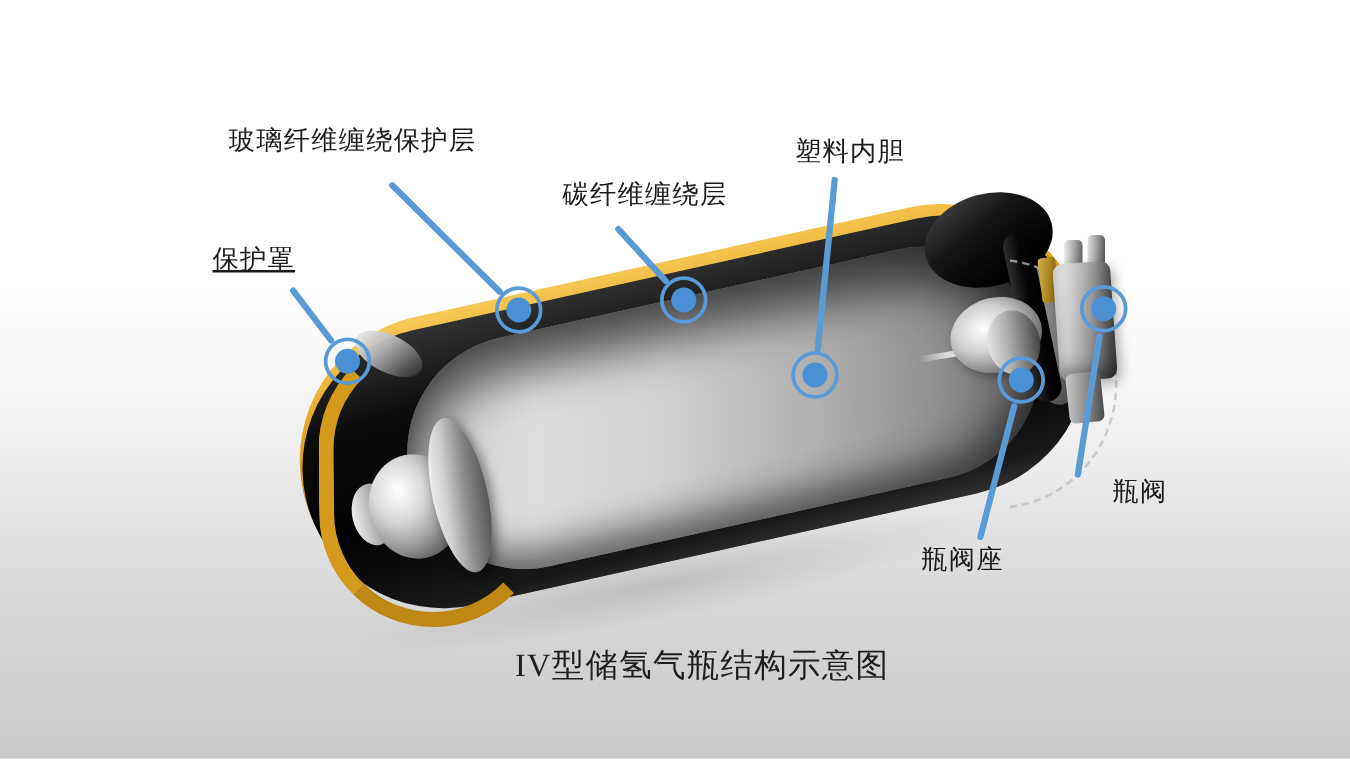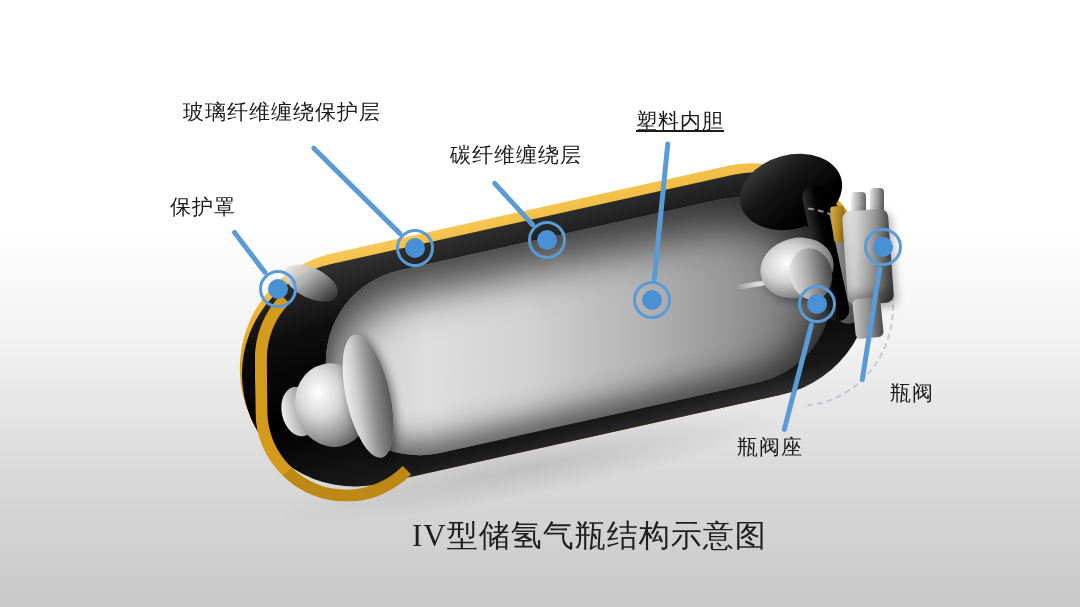--- a/index.html
+++ b/index.html
@@ -140,21 +140,21 @@
     background: #4a90d5;
   }
 
   
   .part-label {
     position: absolute; font-size: 21px; color: #1b1b1b;
     letter-spacing: 1px; white-space: nowrap; line-height: 1.1;
   }
   .caption {
     position: absolute; left: 412px; top: 515px;
-    font-size: 31px; color: #1f1f1f; letter-spacing: 1px; white-space: nowrap;
+    font-size: 26px; color: #1f1f1f; letter-spacing: 1px; white-space: nowrap;
   }
 </style>
 </head>
 <body>
 
 <div class="stage">
 
   <div class="abs tank-soft-shadow"></div>
 
   <div class="abs tank">
@@ -197,20 +197,20 @@
   <div class="marker-dot" style="left:537px; top:230px;"></div>
   <div class="marker-ring" style="left:633px; top:281px;"></div>
   <div class="marker-dot" style="left:642px; top:290px;"></div>
   <div class="marker-ring" style="left:864px; top:228px;"></div>
   <div class="marker-dot" style="left:873px; top:237px;"></div>
   <div class="marker-ring" style="left:798px; top:285px;"></div>
   <div class="marker-dot" style="left:807px; top:294px;"></div>
 
   <div class="part-label" style="left:450px; top:144px;">碳纤维缠绕层</div>
   <div class="part-label" style="left:183px; top:101px;">玻璃纤维缠绕保护层</div>
-  <div class="part-label" style="left:170px; top:196px;">保护罩</div>
-  <div class="part-label" style="left:636px; top:110px;text-decoration:underline;">塑料内胆</div>
+  <div class="part-label" style="left:170px; top:196px;text-decoration:underline;">保护罩</div>
+  <div class="part-label" style="left:636px; top:110px;">塑料内胆</div>
   <div class="part-label" style="left:890px; top:382px;">瓶阀</div>
   <div class="part-label" style="left:737px; top:436px;">瓶阀座</div>
 
   <div class="caption">IV型储氢气瓶结构示意图</div>
 
 </div>
 
 </body></html>

